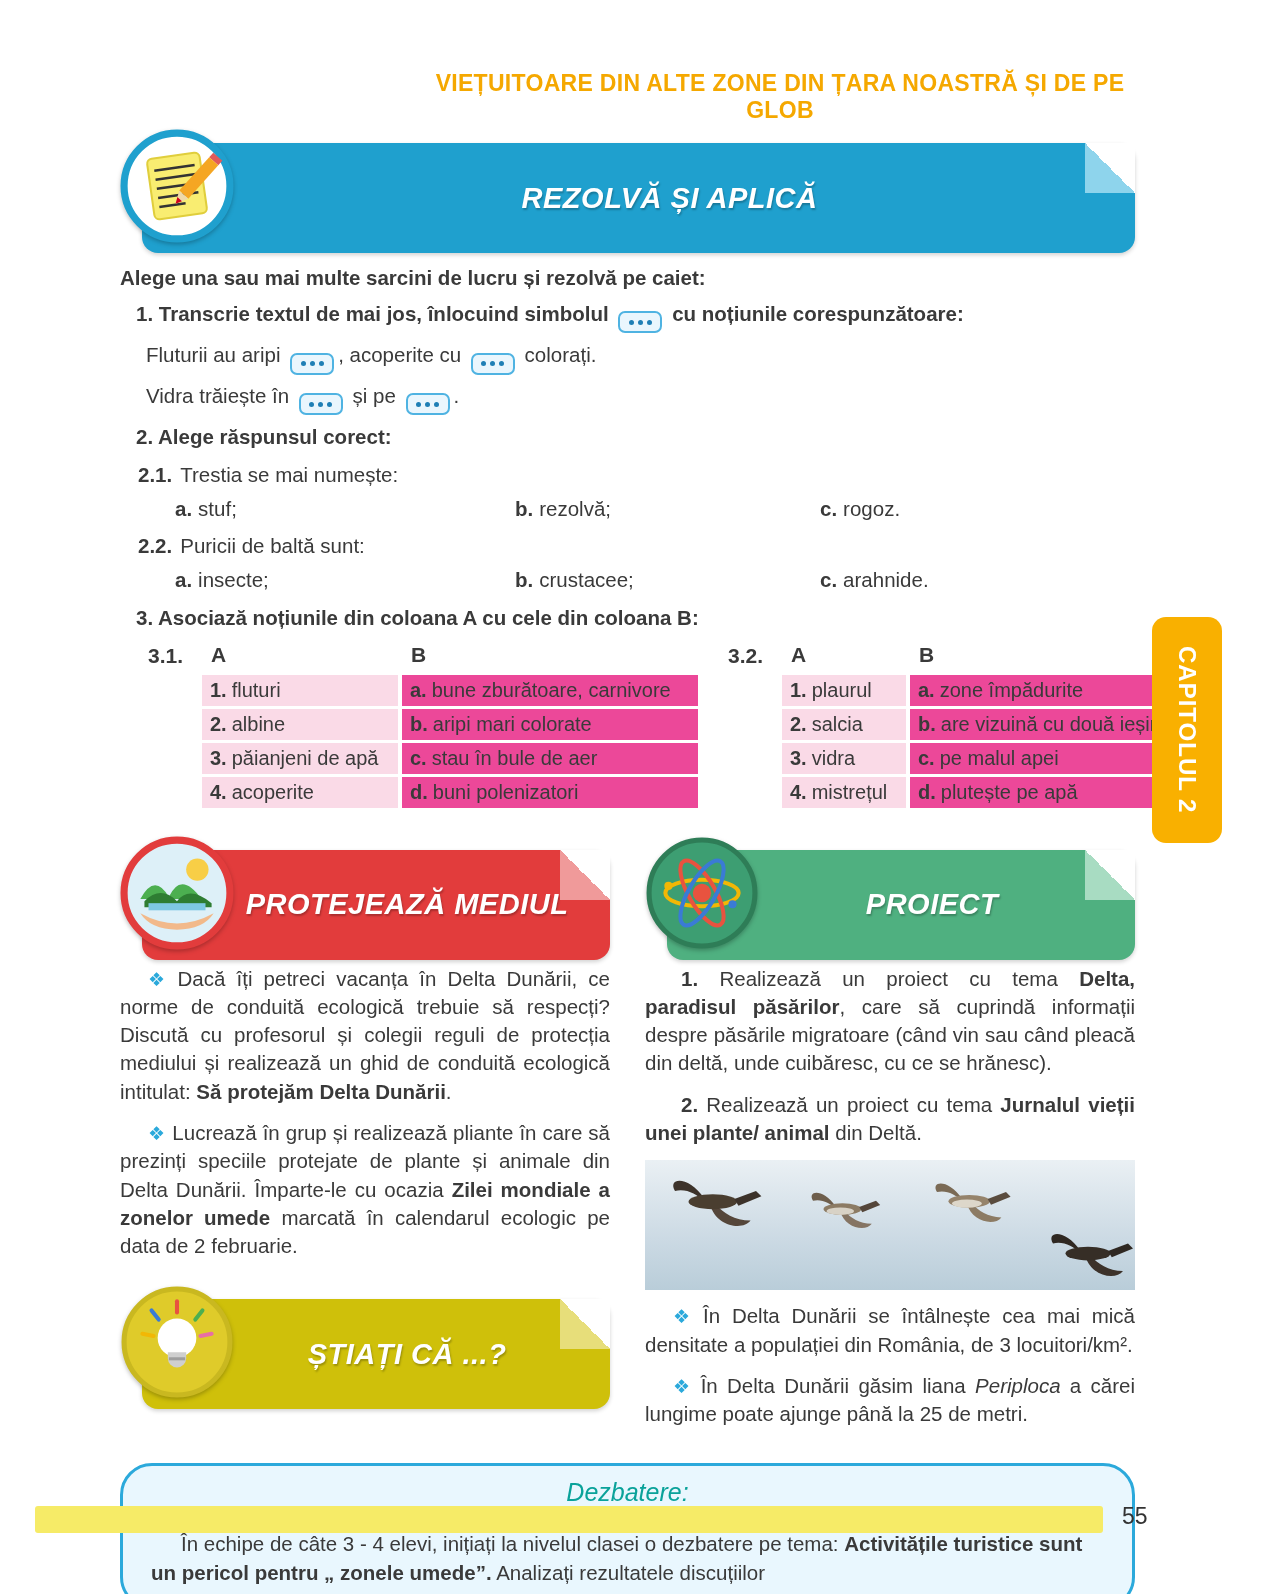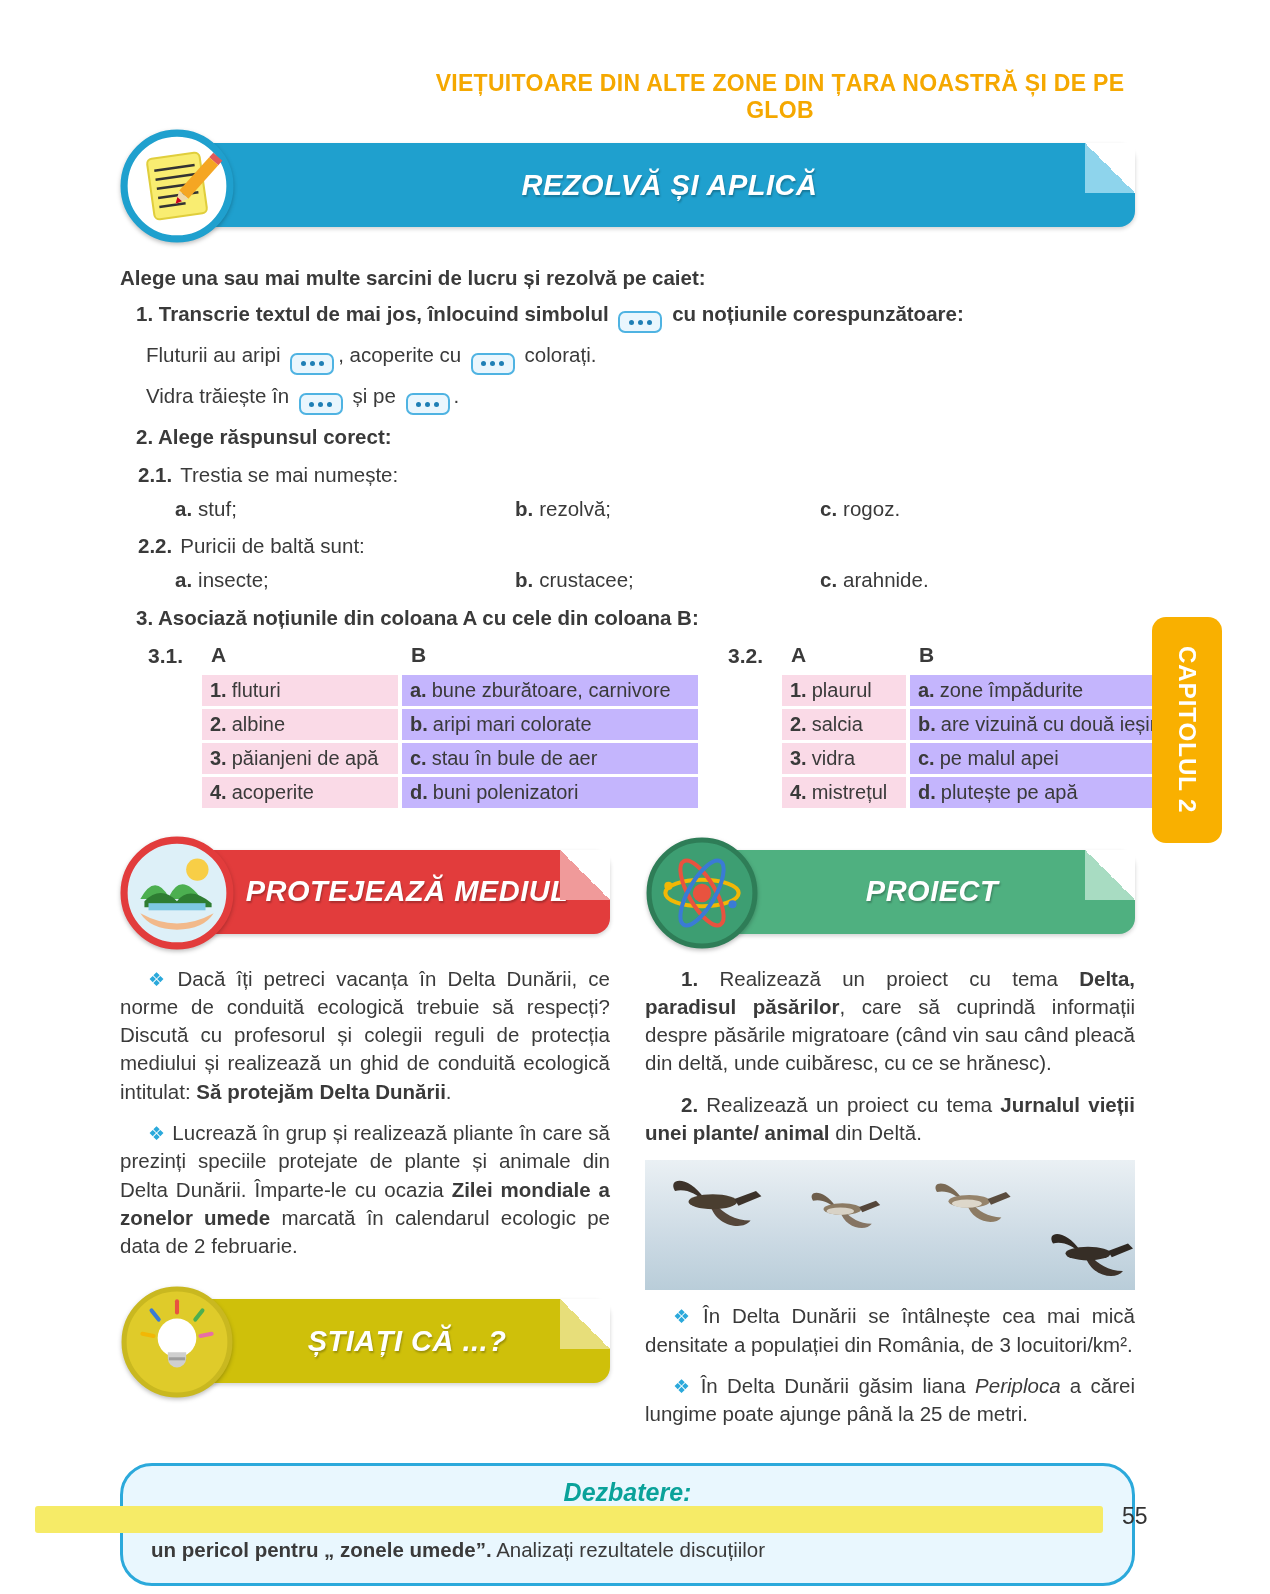--- a/index.html
+++ b/index.html
@@ -15,21 +15,21 @@
   .header-title {
     position:absolute; top:70px; left:415px; width:730px; text-align:center;
     font-size:23px; font-weight:700; color:#F5A800; letter-spacing:.3px;
   }
 
   .content { position:absolute; top:128px; left:120px; width:1015px; }
 
   
   .banner-wrap { position:relative; height:116px; }
   .banner {
-    position:absolute; left:22px; right:0; top:15px; height:84px;
+    position:absolute; left:22px; right:0; top:15px; height:110px;
     background:var(--c); border-radius:16px;
     display:flex; align-items:center; justify-content:center;
     padding-left:108px; padding-right:46px;
     box-shadow:0 2px 4px rgba(0,0,0,.18);
     text-align:right;
   }
   .banner::after {
     content:""; position:absolute; top:0; right:0; width:50px; height:50px;
     background:linear-gradient(to bottom left, #fff 50%, var(--fold) 50%);
   }
@@ -67,21 +67,21 @@
   
   .match-section { display:flex; margin-top:10px; font-size:20px; }
   .match-block { display:flex; margin-left:28px; }
   .match-block.m2 { margin-left:30px; }
   .match-label { font-weight:700; width:54px; font-size:21px; padding-top:1px; }
   .match-head { display:flex; font-weight:700; font-size:21px; margin-bottom:5px; }
   .match-head .hA { width:calc(var(--wa) + 4px); padding-left:9px; }
   .match-head .hB { padding-left:9px; }
   .match-row { display:flex; margin-bottom:3px; }
   .cellA { width:var(--wa); background:#FADAE7; padding:2px 8px; margin-right:4px; white-space:nowrap; }
-  .cellB { width:var(--wb); background:#c4b5fd; padding:2px 8px; white-space:nowrap; }
+  .cellB { width:var(--wb); background:#ec4899; padding:2px 8px; white-space:nowrap; }
   .cellA b, .cellB b { margin-right:5px; }
   .t1 { --wa:196px; --wb:296px; }
   .t2 { --wa:124px; --wb:262px; }
 
   
   .two-col { display:grid; grid-template-columns:490px 490px; column-gap:35px; margin-top:24px; }
   .para { text-align:justify; text-indent:28px; line-height:1.38; margin-bottom:13px; font-size:20.5px; }
   .para.indent-lg { text-indent:36px; }
   .diamond { color:#2BA9DB; margin-right:7px; font-size:19px; }
   .col-left .banner-wrap, .col-right .banner-wrap { margin-bottom:14px; }
@@ -94,21 +94,21 @@
     position:absolute; left:0; right:0; bottom:0; height:30px;
     background:rgba(112,117,122,.78); color:#fff; font-style:italic; font-weight:700;
     display:flex; align-items:center; justify-content:center; font-size:18px;
   }
 
   
   .debate {
     margin-top:22px; border:3px solid #2BA9DB; border-radius:32px;
     background:#E9F7FE; padding:12px 28px 18px;
   }
-  .debate-title { text-align:center; color:#0AA29A; font-style:italic; font-weight:700; font-size:25px; margin-bottom:0; }
+  .debate-title { text-align:center; color:#0AA29A; font-style:italic; font-weight:400; font-size:25px; margin-bottom:23px; }
   .debate-body { text-indent:30px; line-height:1.4; font-size:20.5px; }
 
   
   .chapter-tab {
     position:absolute; top:617px; right:48px; width:70px; height:226px;
     background:#F9B000; border-radius:14px; display:flex; align-items:center; justify-content:center;
   }
   .chapter-tab span { writing-mode:vertical-rl; color:#fff; font-weight:700; font-size:24px; letter-spacing:1px; }
   .footer-bar { position:absolute; left:35px; top:1506px; width:1068px; height:27px; background:#F6EB67; border-radius:3px; }
   .page-number { position:absolute; left:1122px; top:1503px; font-size:23px; color:#333; }

